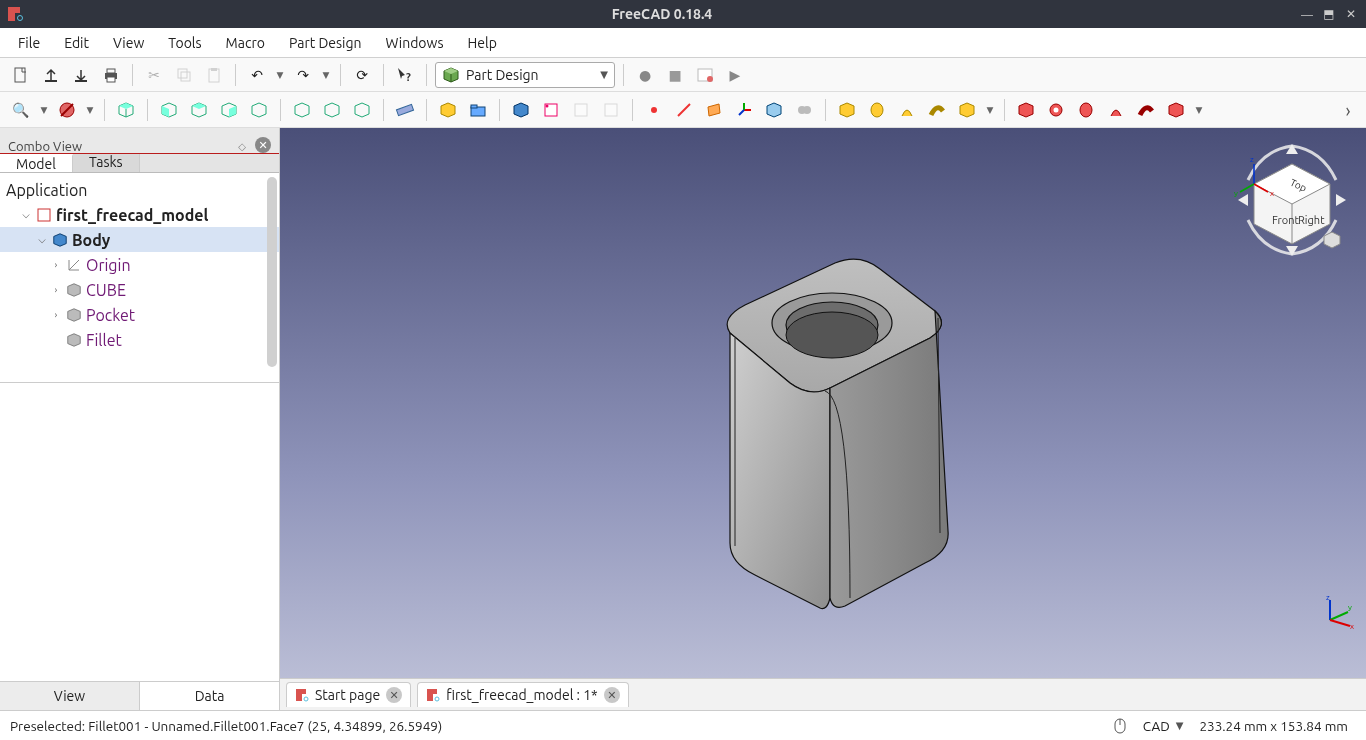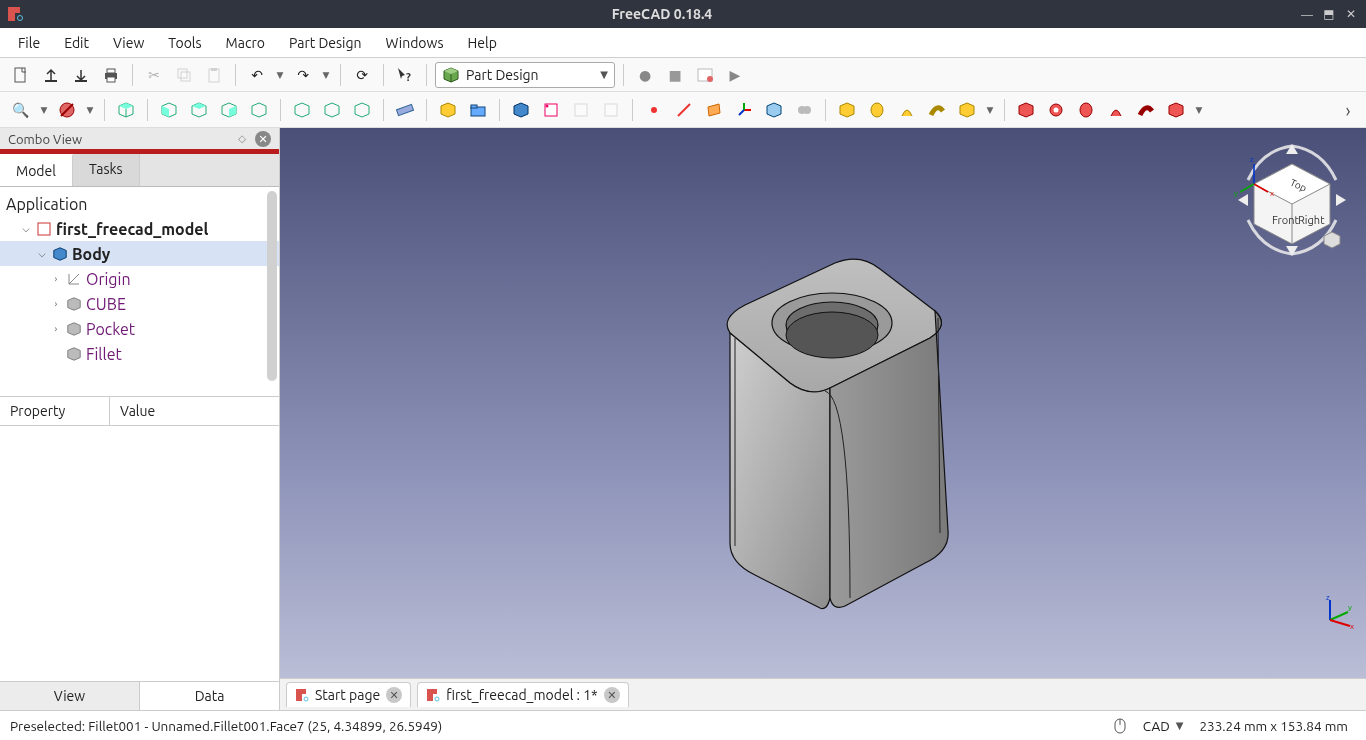--- a/index.html
+++ b/index.html
@@ -17,27 +17,27 @@
   .toolbar.tools2 { height:36px; }
   .tbtn { width:26px; height:26px; display:inline-flex; align-items:center; justify-content:center; border-radius:3px; }
   .sep { width:1px; height:22px; background:#ccc; margin:0 4px; }
   .selectbox { display:flex; align-items:center; border:1px solid #aaa; border-radius:3px; height:26px; padding:0 6px; min-width:180px; background:#fff; gap:6px; }
   .selectbox .caret { margin-left:auto; font-size:10px; color:#555; }
   .cube { width:18px; height:18px; }
   .more-arrow { width:20px; color:#555; font-size:18px; text-align:center; }
 
   .workarea { flex:1; display:flex; background:#fff; min-height:0; }
   .sidebar { width:280px; display:flex; flex-direction:column; border-right:1px solid #ccc; }
-  .panelhdr { height:26px; background:#e9e9e9; border-bottom:5px solid #b91c1c; display:flex; align-items:center; padding:0 8px; font-size:13px; color:#444; }
+  .panelhdr { height:26px; background:#e9e9e9; border-bottom:1px solid #b91c1c; display:flex; align-items:flex-end; padding:0 8px; font-size:13px; color:#444; }
   .panelhdr .spacer { flex:1; }
   .panelhdr .sm { width:14px; height:14px; margin-left:6px; color:#888; display:inline-flex; align-items:center; justify-content:center; font-size:10px; }
   .closecirc { width:16px; height:16px; border-radius:50%; background:#888; color:#fff; font-size:11px; line-height:16px; text-align:center; margin-left:6px;}
 
   .tabs { display:flex; border-bottom:1px solid #bbb; background:#e4e4e4; }
-  .tabs .tab { padding:7px 16px; border-right:1px solid #ccc; background:#d9d9d9; }
+  .tabs .tab { padding:0 16px; border-right:1px solid #ccc; background:#d9d9d9; }
   .tabs .tab.active { background:#fff; font-weight:normal; border-top:2px solid #fff; }
   .subhdr { padding:6px 8px; border-bottom:1px solid #ccc; background:#fcfcfc; color:#333; }
 
   .tree { flex:0 0 auto; padding:4px 0; overflow:auto; border-bottom:1px solid #ccc; position:relative; }
   .tree .scrollbar-v { position:absolute; right:2px; top:4px; width:10px; height:190px; background:#d0d0d0; border-radius:5px; }
   .treerow { display:flex; align-items:center; height:25px; padding:0 6px; gap:4px; }
   .treerow.sel { background:#d7e3f4; }
   .treerow .tw { width:12px; text-align:center; color:#666; font-size:10px; }
   .treerow .ico { width:16px; height:16px; display:inline-flex; align-items:center; justify-content:center; }
   .treerow .lbl { font-size:16px; }
@@ -442,24 +442,20 @@
         <span class="ico">
             <svg class="cube" width="14" height="14" viewBox="0 0 18 18">
               <polygon points="9,2 16,5 16,13 9,16 2,13 2,5" fill="#bbb" stroke="#777"></polygon>
             </svg>
           </span>
         <span class="lbl dim">Fillet</span>
       </div>
     </div>
 
     <div class="props">
-      <div class="phdr">
-        <div class="c1">Property</div>
-        <div>Value</div>
-      </div>
       <div class="body"></div>
       <div class="btabs">
         <div class="btab">View</div>
         <div class="btab" style="background:#fff">Data</div>
       </div>
     </div>
   </div>
 
   <div class="viewport">
     <div class="canvas">

